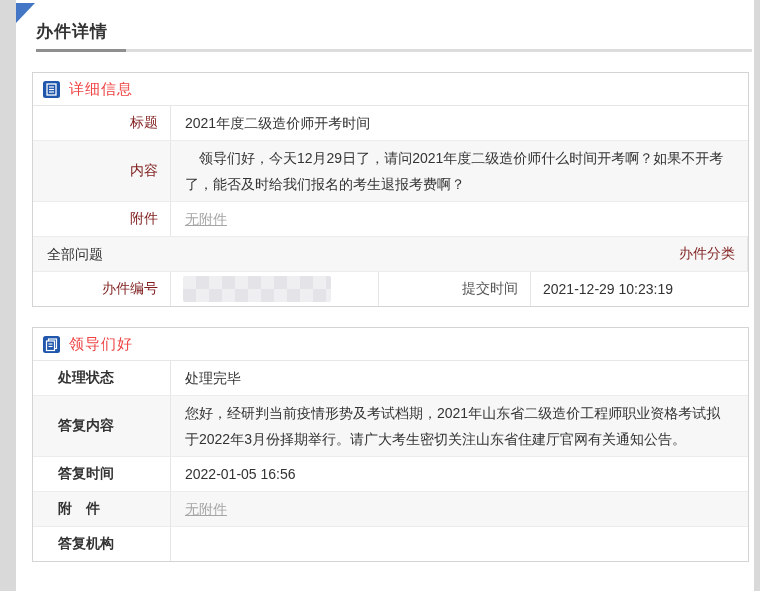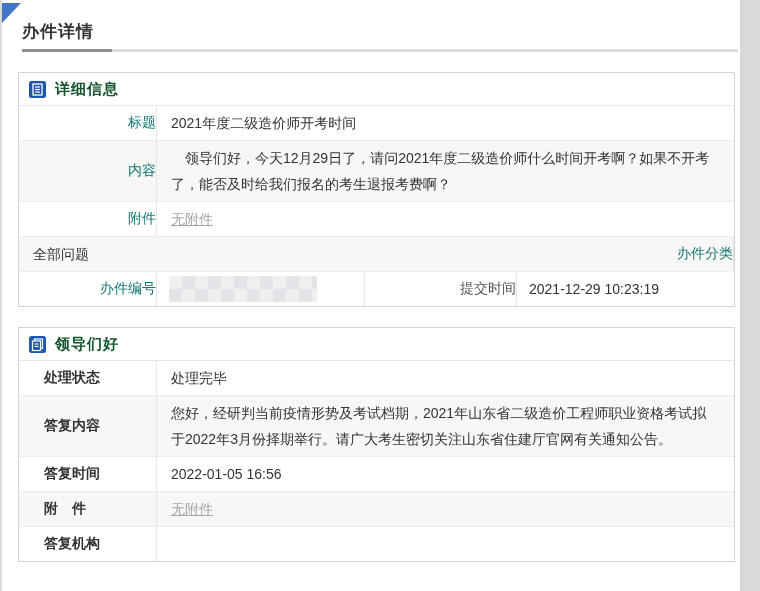--- a/index.html
+++ b/index.html
@@ -4,21 +4,21 @@
 <style>
   html,body{margin:0;padding:0;}
   body{
     width:760px;height:591px;overflow:hidden;
     background:#d9d9d9;
     font-family:"Liberation Sans","DejaVu Sans",sans-serif;
     font-size:14px;color:#333;
     position:relative;
   }
   .panel{
-    position:absolute;left:2px;top:0;width:738px;height:591px;
+    position:absolute;left:16px;top:0;width:738px;height:591px;
     background:#ffffff;
   }
   .corner-triangle{
     position:absolute;left:0;top:3px;width:0;height:0;
     border-top:20px solid #4377c6;
     border-right:19px solid transparent;
   }
   .page-title{
     margin:0;padding:20px 0 6px 20px;
     font-size:17px;font-weight:bold;color:#333;
@@ -34,39 +34,40 @@
     margin:20px 5px 0 16px;
     border:1px solid #d4d4d4;
     background:#fff;
   }
   .section-header{
     display:flex;align-items:center;gap:9px;
     height:32px;padding-left:10px;
     border-bottom:1px solid #e6e6e6;
   }
   .section-header .sec-title{
-    font-weight:bold;font-size:15px;color:#14532d;letter-spacing:1px;
+    font-weight:normal;font-size:15px;color:#ef4444;letter-spacing:1px;
   }
   .row{
     display:flex;align-items:stretch;
     border-bottom:1px solid #ececec;
     background:#fff;
   }
   .row:last-child{border-bottom:none;}
   .row.alt{background:#f7f7f7;}
   .cell{
     display:flex;align-items:center;
     min-height:32px;
     box-sizing:border-box;
   }
   .lbl{
     width:138px;flex:0 0 138px;
     border-right:1px solid #e6e6e6;
-    color:#0f766e;
+    color:#7f1d1d;
     justify-content:flex-end;
+    padding-right:12px;
   }
   .sec2 .lbl{
     justify-content:flex-start;
     padding-left:25px;padding-right:10px;
     font-weight:bold;color:#333;
   }
   .val{
     flex:1 1 auto;
     padding:4px 14px;
     line-height:26px;
@@ -77,21 +78,21 @@
   .sec2 .row.tall .cell{min-height:56px;}
   
   .num-val{
     flex:0 0 208px;width:208px;
     border-right:1px solid #e6e6e6;
     padding:4px 0 4px 12px;
   }
   .time-lbl{
     flex:0 0 152px;width:152px;
     justify-content:flex-end;
-    padding-right:0;
+    padding-right:12px;
     border-right:1px solid #e6e6e6;
     color:#555;
   }
   .time-val{flex:1 1 auto;padding:4px 12px;}
   .mosaic{
     width:148px;height:26px;
     background:
       repeating-conic-gradient(#e4e4e8 0% 25%, #efeff1 0% 50%);
     background-size:26px 26px;
     filter:blur(0.6px);

